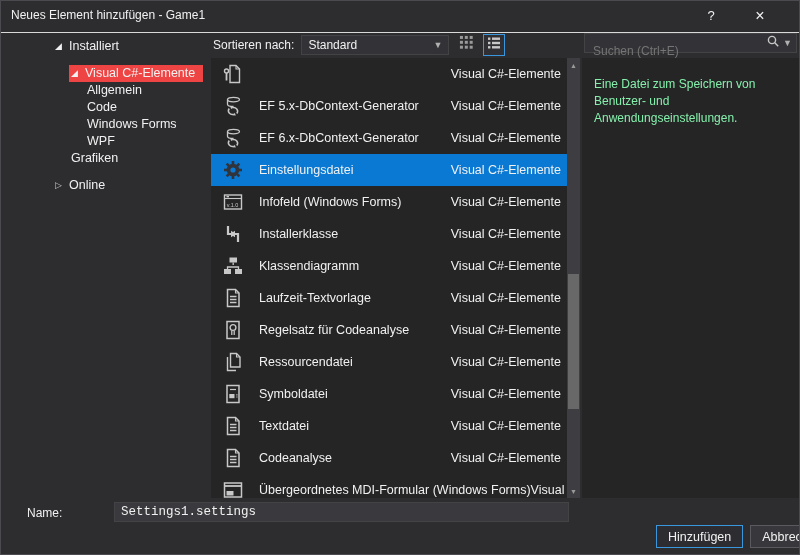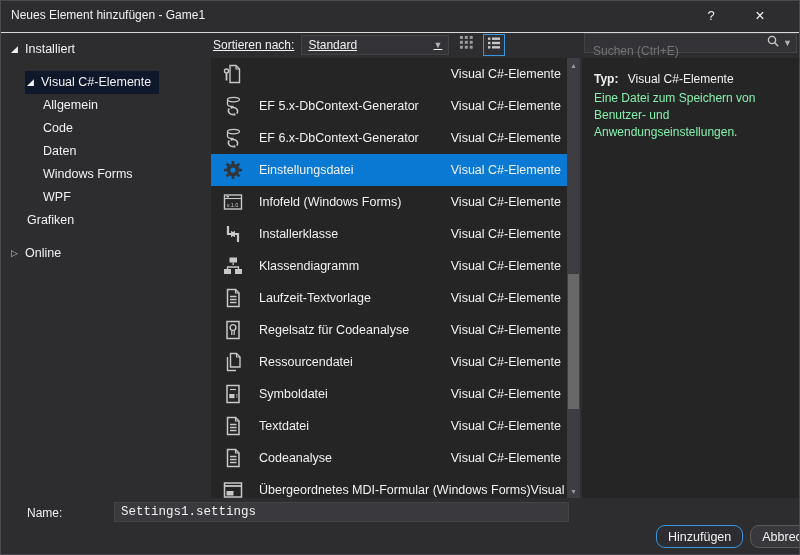--- a/index.html
+++ b/index.html
@@ -12,28 +12,28 @@
   
   .titlebar{position:absolute;left:0;top:0;width:100%;height:32px;background:#2d2d30;
     border-bottom:1px solid #d9d9d9;}
   .title-text{position:absolute;left:10px;top:0;line-height:29px;font-size:12px;color:#f1f1f1;white-space:nowrap;}
   .tb-btn{position:absolute;top:0;height:29px;display:flex;align-items:center;justify-content:center;
     color:#f1f1f1;font-size:13px;cursor:default;}
   .help-btn{left:692px;width:36px;}
   .close-btn{left:738px;width:42px;font-size:16px;}
   
   .sidebar{position:absolute;left:0;top:31px;width:208px;height:466px;padding-top:6px;}
-  .tree-row{font-size:12.5px;line-height:20px;white-space:nowrap;}
+  .tree-row{font-size:12.5px;line-height:14px;white-space:nowrap;margin-left:44px;}
   .tree-row.gap{margin-top:10px;}
   .tree-node{display:inline-block;padding:1px 8px 2px 2px;}
-  .tree-node.selected{background:#0f172a;}
+  .tree-node.selected{background:#ef4444;}
   .tree-glyph{display:inline-block;width:14px;font-size:9px;color:#f1f1f1;vertical-align:1px;}
   .tree-glyph.hollow{color:#c8c8c8;}
   
-  .sortbar{position:absolute;left:212px;top:31px;height:25px;display:flex;align-items:center;gap:7px;text-decoration:underline;}
+  .sortbar{position:absolute;left:212px;top:31px;height:25px;display:flex;align-items:center;gap:7px;}
   .sort-label{font-size:12px;color:#f1f1f1;}
   .select{width:148px;height:20px;background:#333337;border:1px solid #434346;display:flex;
     align-items:center;justify-content:space-between;padding:0 6px;font-size:12px;}
   .select .caret{color:#b0b0b0;font-size:9px;}
   .view-btn{width:20px;height:20px;display:flex;align-items:center;justify-content:center;}
   .view-btn.active{border:1px solid #3a96dd;background:#303034;width:22px;height:22px;}
   
   .list{position:absolute;left:210px;top:57px;width:356px;height:440px;background:#252526;overflow:hidden;}
   .row{height:32px;display:flex;align-items:center;padding:0 6px 0 10px;}
   .row.selected{background:#0a79d4;}
@@ -57,21 +57,21 @@
   .typ-label{font-weight:bold;}
   .typ-value{margin-left:6px;}
   .desc{margin-top:4px;font-size:12px;color:#86efac;line-height:1.4;width:200px;}
   
   .name-label{position:absolute;left:10px;top:505px;font-size:12px;margin-left:16px;}
   .name-input{position:absolute;left:113px;top:501px;width:455px;height:20px;background:#3a3a3e;
     border:1px solid #434346;color:#f1f1f1;font-size:12.5px;padding:0 6px;
     font-family:Liberation Mono, monospace;outline:none;}
   .btn-row{position:absolute;left:655px;top:524px;display:flex;gap:7px;}
   .btn{height:23px;font-size:12.5px;color:#f1f1f1;display:flex;align-items:center;justify-content:center;
-    padding:0 11px;cursor:default;border-radius:9px;}
+    padding:0 11px;cursor:default;}
   .btn-add{background:#2c2c31;border:1px solid #3a96dd;min-width:67px;}
   .btn-cancel{background:#38383c;border:1px solid #5a5a5e;min-width:59px;}
 </style>
 </head>
 <body>
 
 <div class="dialog">
 
   <div class="titlebar">
     <span class="title-text">Neues Element hinzufügen - Game1</span>
@@ -81,21 +81,20 @@
     <div class="tb-btn close-btn">
       <span>×</span>
     </div>
   </div>
 
   <div class="sidebar" id="sidebar">
       <div class="tree-row" style="padding-left: 8px;"><span class="tree-node"><span class="tree-glyph">◢</span><span>Installiert</span></span></div>
       <div class="tree-row gap" style="padding-left: 24px;"><span class="tree-node selected"><span class="tree-glyph">◢</span><span>Visual C#-Elemente</span></span></div>
       <div class="tree-row" style="padding-left: 40px;"><span class="tree-node"><span>Allgemein</span></span></div>
       <div class="tree-row" style="padding-left: 40px;"><span class="tree-node"><span>Code</span></span></div>
-      <div class="tree-row" style="padding-left: 40px;"><span class="tree-node"><span>Daten</span></span></div>
       <div class="tree-row" style="padding-left: 40px;"><span class="tree-node"><span>Windows Forms</span></span></div>
       <div class="tree-row" style="padding-left: 40px;"><span class="tree-node"><span>WPF</span></span></div>
       <div class="tree-row" style="padding-left: 24px;"><span class="tree-node"><span>Grafiken</span></span></div>
       <div class="tree-row gap" style="padding-left: 8px;"><span class="tree-node"><span class="tree-glyph hollow">▷</span><span>Online</span></span></div>
     </div>
 
   <div class="sortbar">
     <span class="sort-label">Sortieren nach:</span>
     <div class="select">
       <span>Standard</span>
@@ -317,24 +316,20 @@
     <span>
       <svg width="14" height="14" viewBox="0 0 14 14">
           <circle cx="6" cy="6" r="3.6" fill="none" stroke="#c8c8c8" stroke-width="1.4"></circle>
           <path d="M8.8 8.8L12.2 12.2" stroke="#c8c8c8" stroke-width="1.4"></path>
         </svg>
     </span>
     <span class="caret">▼</span>
   </div>
 
   <div class="rightpanel">
-    <div class="typ-row">
-      <span class="typ-label">Typ:</span>
-      <span class="typ-value">Visual C#-Elemente</span>
-    </div>
     <div class="desc">Eine Datei zum Speichern von Benutzer- und Anwendungseinstellungen.</div>
   </div>
 
   <div class="name-label">Name:</div>
   <input class="name-input" value="Settings1.settings" style="">
   <div class="btn-row">
     <div class="btn btn-add">
       <span>Hinzufügen</span>
     </div>
     <div class="btn btn-cancel">

